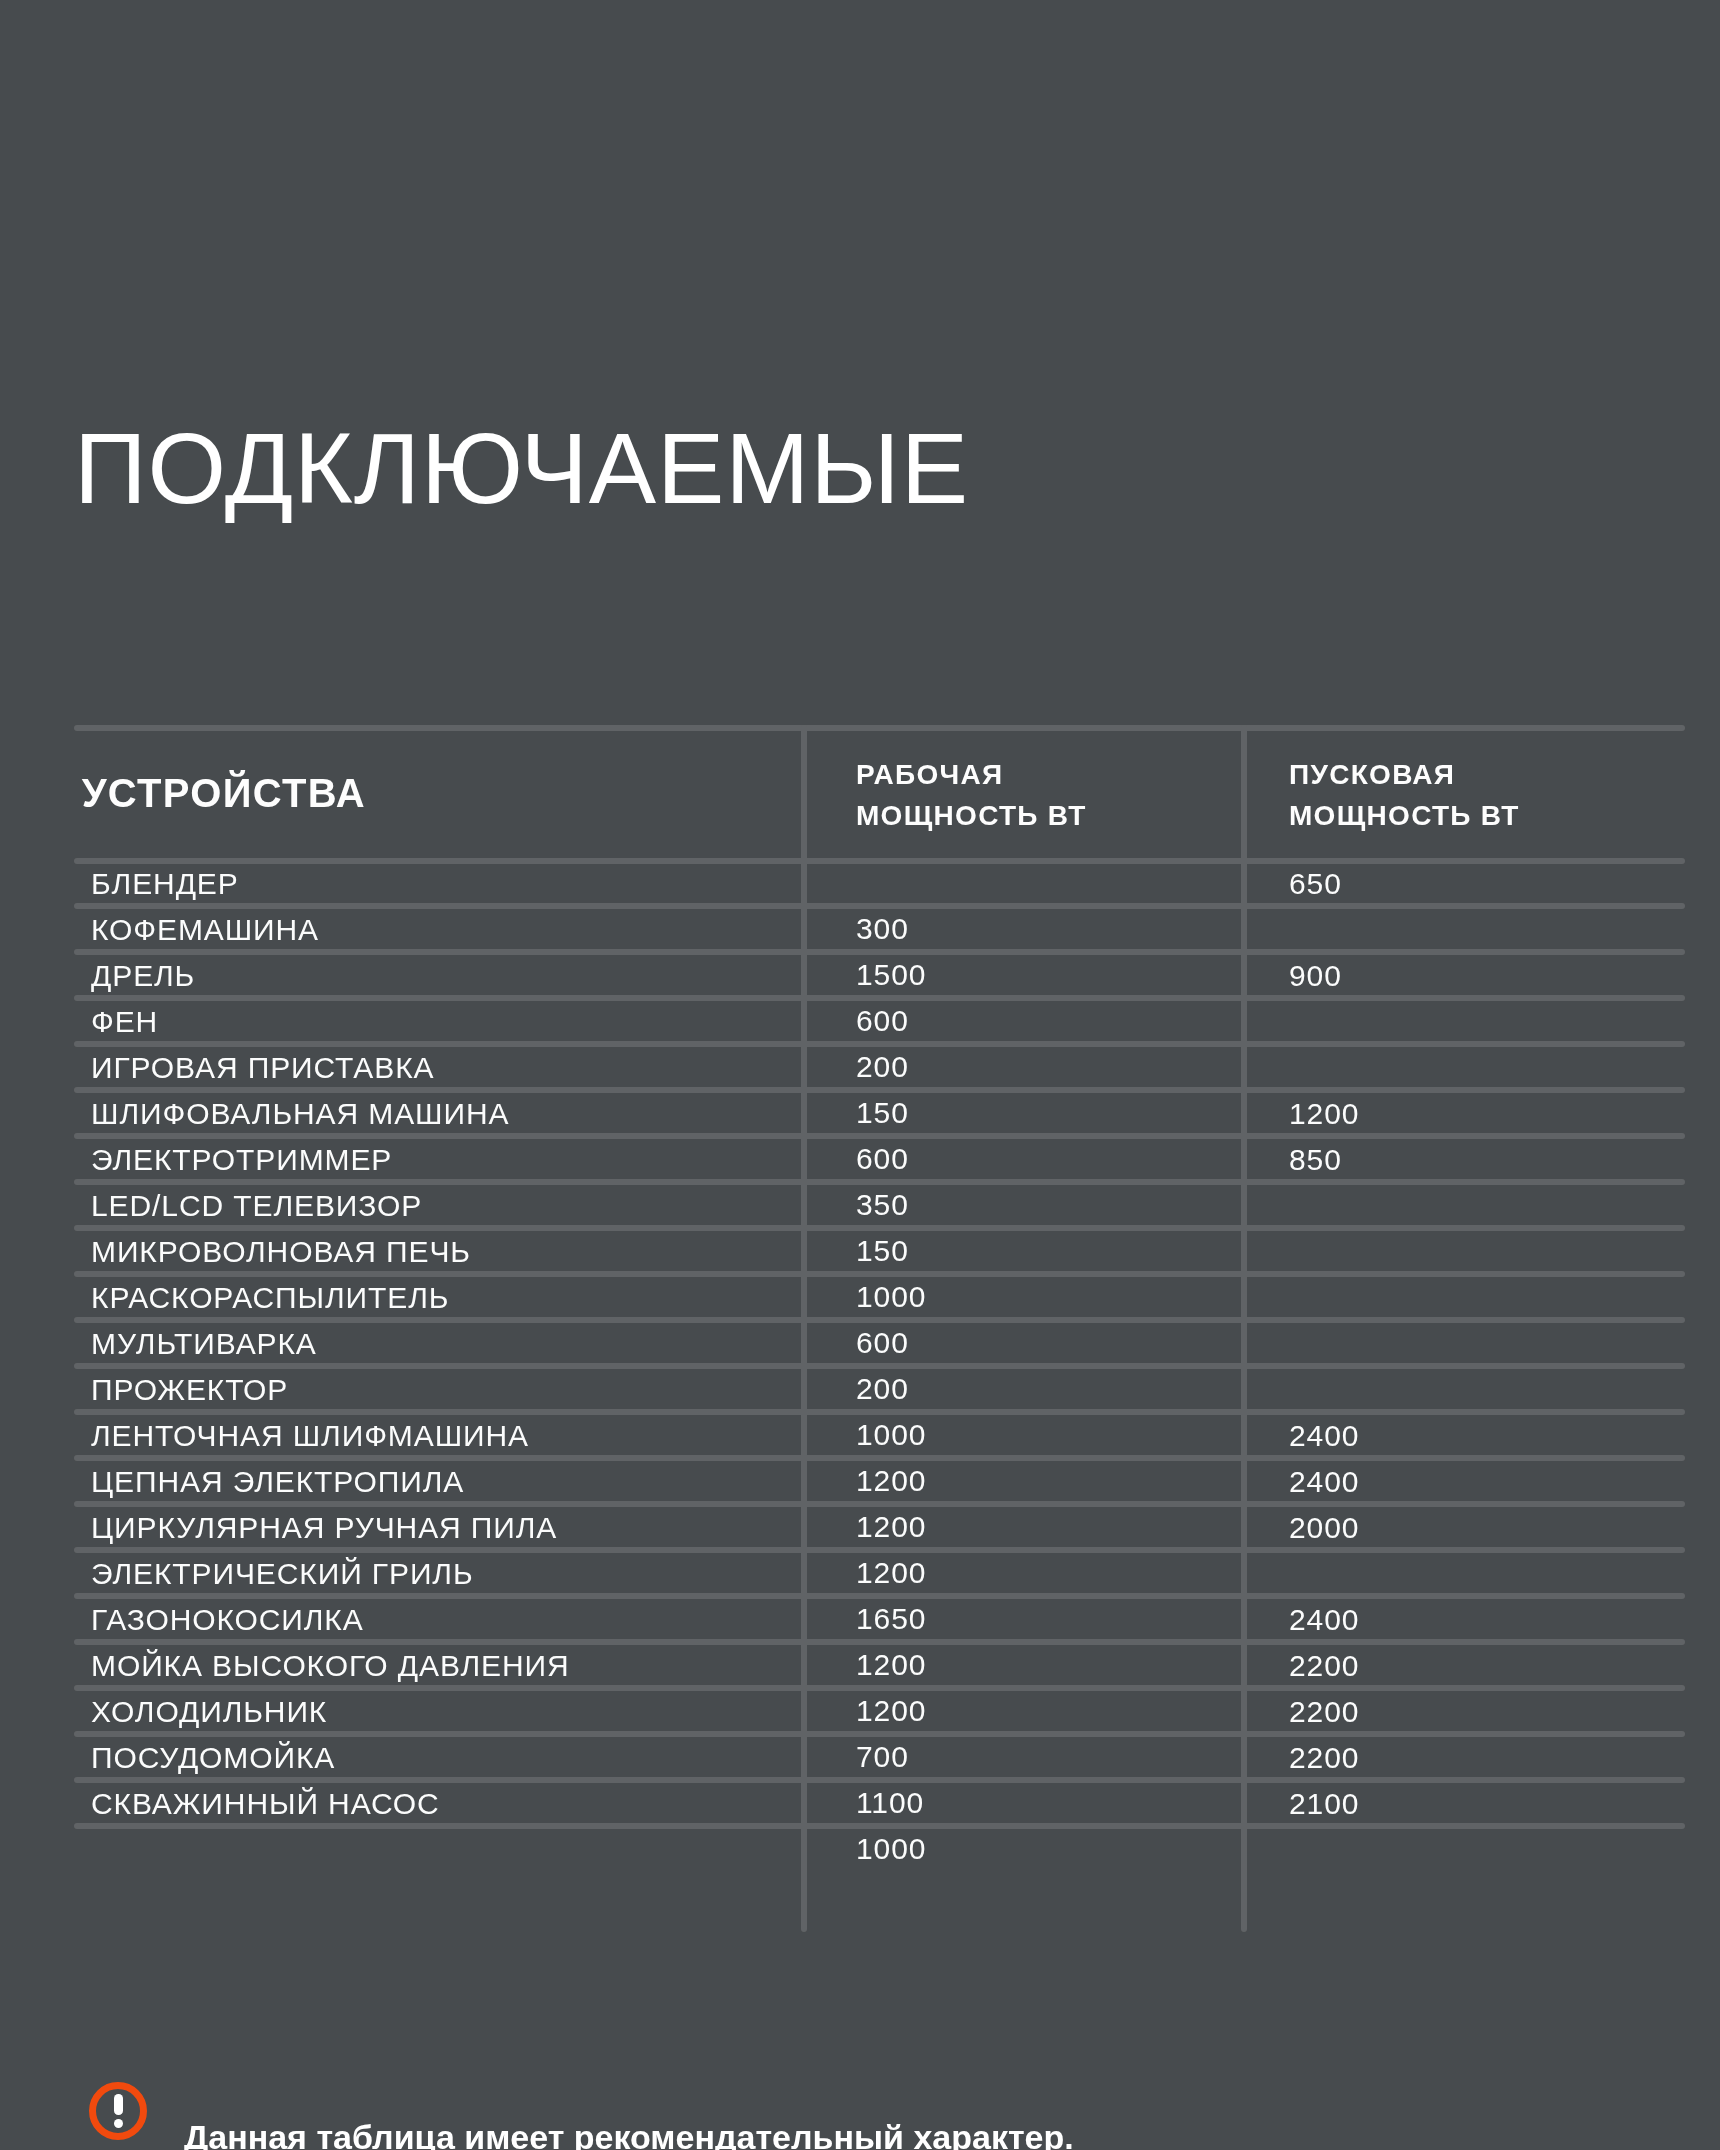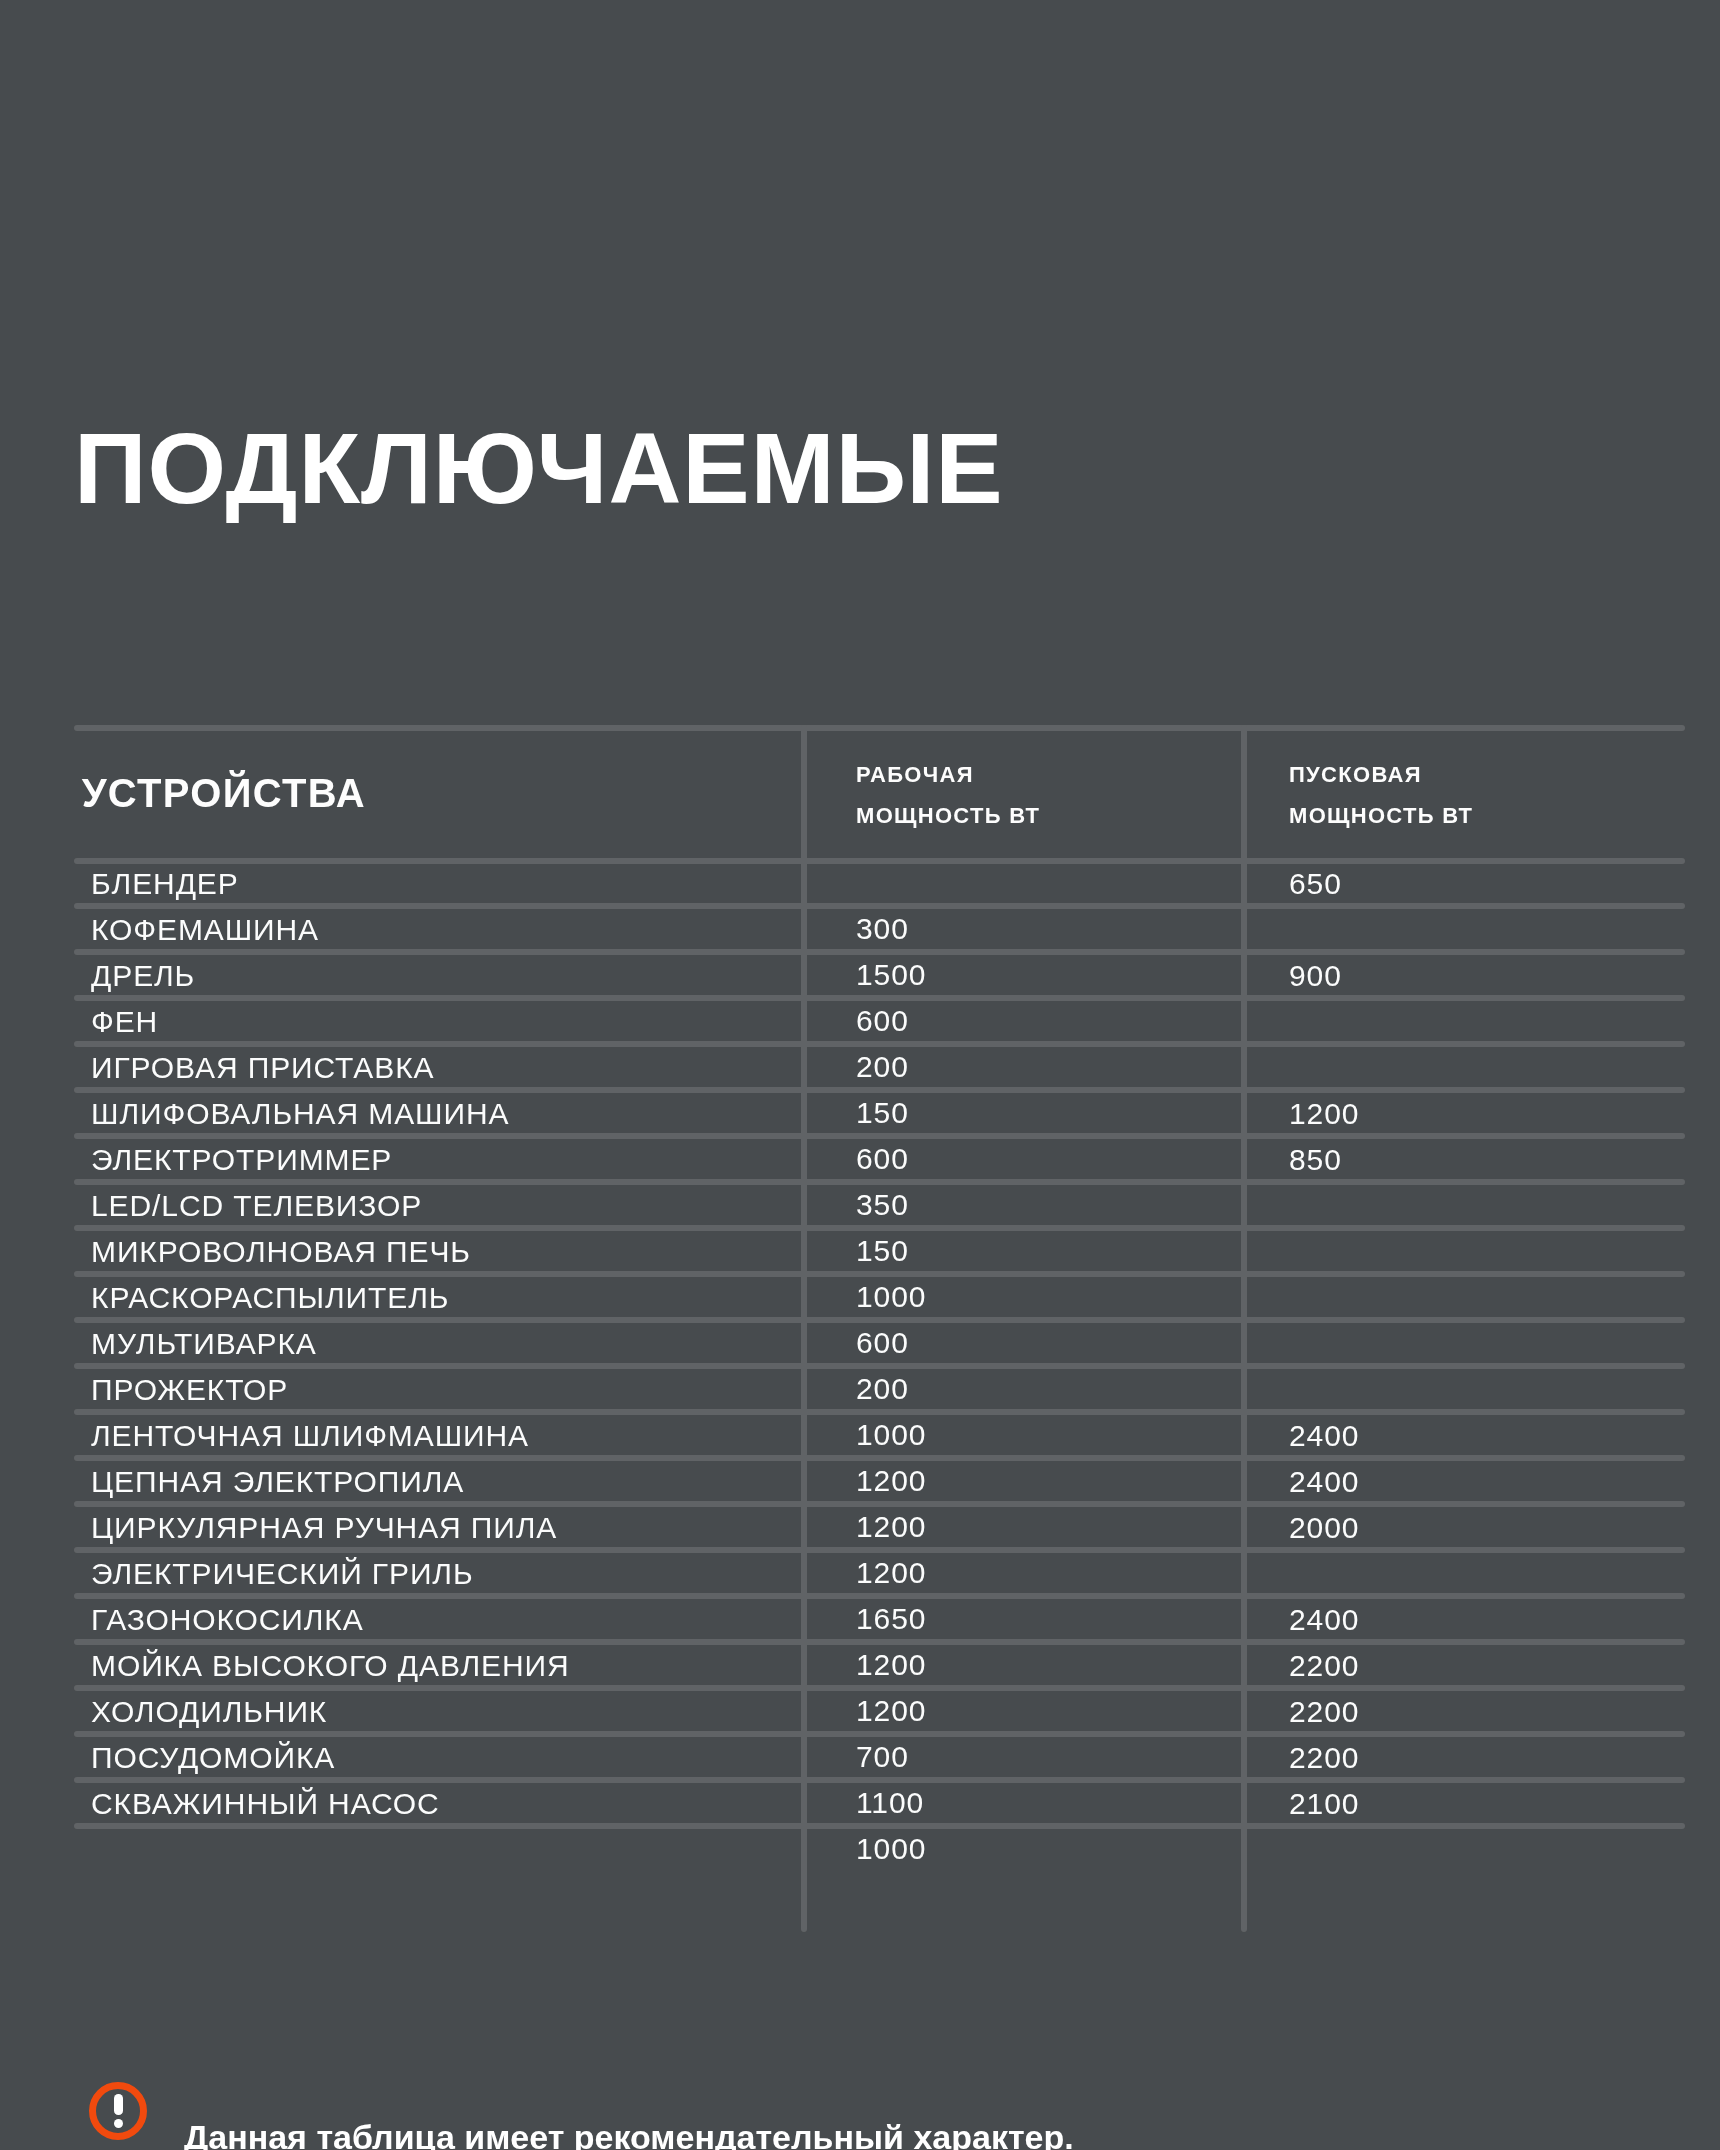--- a/index.html
+++ b/index.html
@@ -5,21 +5,21 @@
   html,body{margin:0;padding:0;}
   .page{
     position:relative;
     width:1721px;height:2295px;
     background:#474b4e;
     font-family:"Liberation Sans",sans-serif;
     overflow:hidden;
   }
   .title{
     position:absolute;left:74px;top:336px;
-    font-size:101px;line-height:128px;font-weight:700;
+    font-size:101px;line-height:128px;font-weight:400;
     color:#ffffff;letter-spacing:0.9px;white-space:nowrap;
   }
   .table{
     position:absolute;left:74px;top:0;width:1611px;height:1936px;
   }
   .hline{
     position:absolute;left:0;right:0;height:5.6px;border-radius:3px;
     background:#606366;
   }
   .hline.top-border{top:725px;}
@@ -30,21 +30,21 @@
   }
   .vline.v1{left:727px;}
   .vline.v2{left:1167px;}
   .header-cell-devices{
     position:absolute;left:7.7px;top:730px;height:127px;
     display:flex;align-items:center;
     font-size:40px;font-weight:700;color:#fdfdfd;letter-spacing:1.3px;
   }
   .header-cell-two-line{
     position:absolute;top:754px;
-    font-size:22px;font-weight:700;color:#fdfdfd;letter-spacing:1.3px;
+    font-size:28px;font-weight:700;color:#fdfdfd;letter-spacing:1.3px;
     line-height:41px;white-space:nowrap;
   }
   .header-cell-two-line.working{left:782px;}
   .header-cell-two-line.starting{left:1215px;}
   .rows{position:absolute;left:0;right:0;top:863px;}
   .row{position:relative;height:46px;}
   .row .sep{
     position:absolute;bottom:0;left:0;right:0;height:5.6px;border-radius:3px;
     background:#606366;
   }

